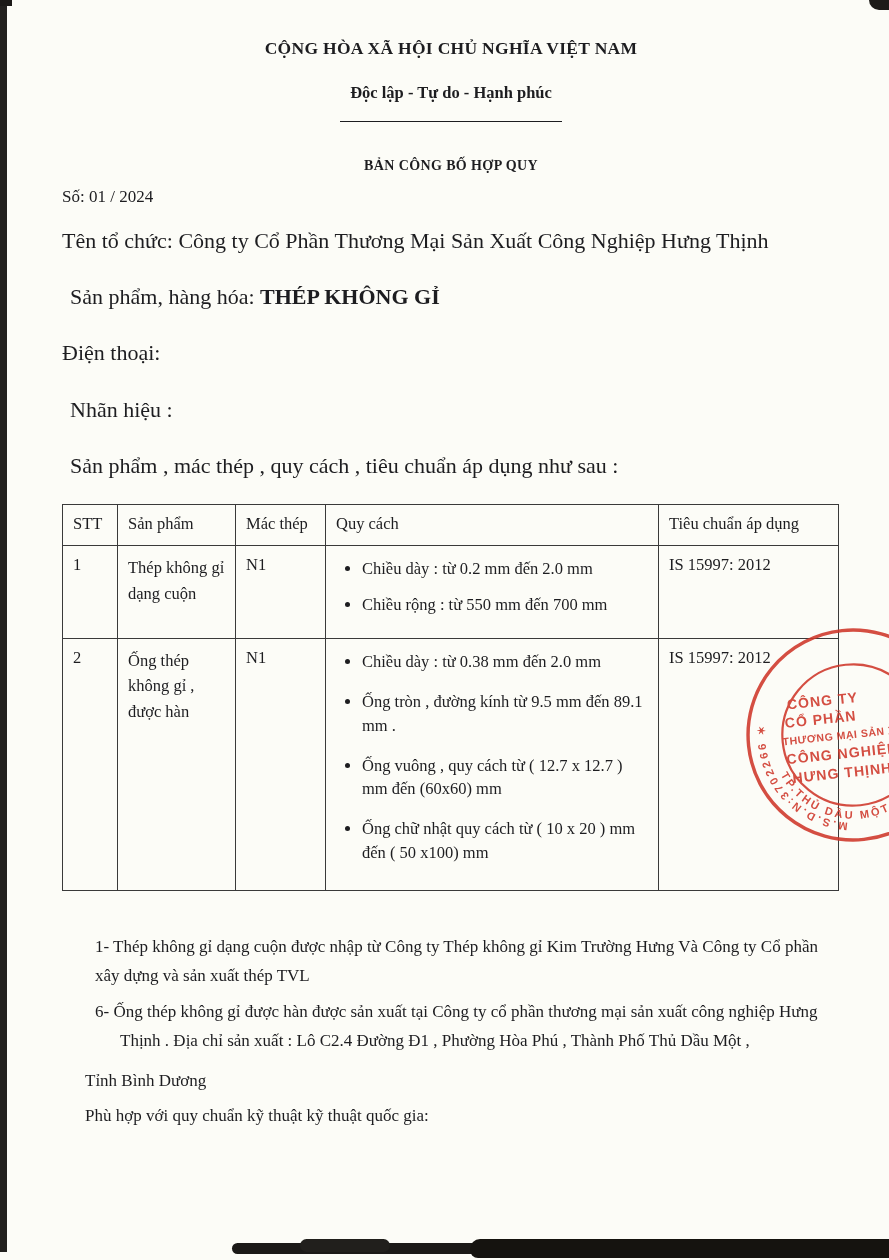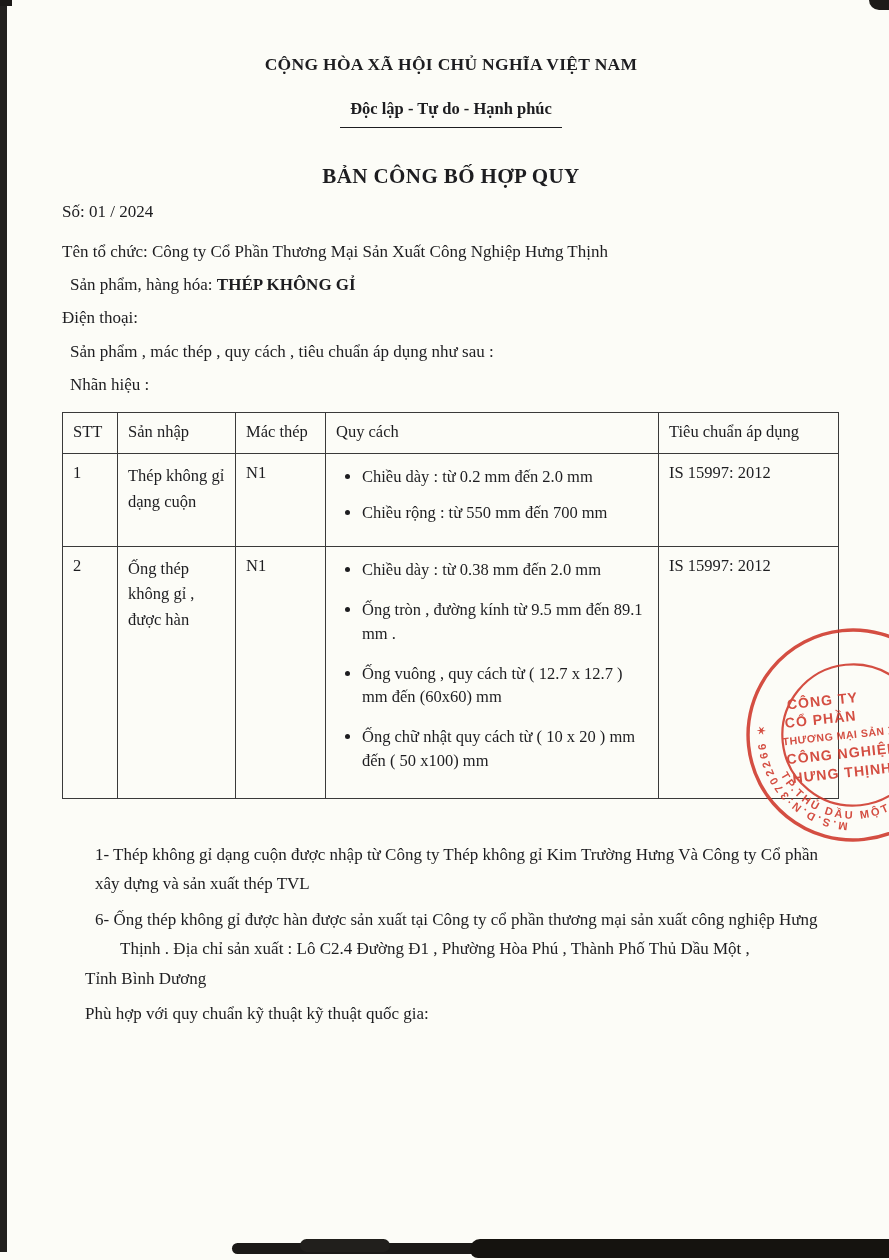--- a/index.html
+++ b/index.html
@@ -13,31 +13,31 @@
     color: #1d1d20;
   }
   
   .edge-left { position:absolute; left:0; top:0; width:7px; height:1252px; background:#23211f; }
   .edge-top-left { position:absolute; left:0; top:0; width:12px; height:6px; background:#1c1a18; }
   .edge-top-right { position:absolute; right:0; top:0; width:20px; height:10px; background:#1c1a18; border-bottom-left-radius:10px; }
   .edge-bottom-1 { position:absolute; left:232px; right:0; bottom:6px; height:11px; background:#1b1917; border-radius:6px 0 0 6px; }
   .edge-bottom-2 { position:absolute; left:470px; right:0; bottom:2px; height:19px; background:#15130f; border-radius:10px 0 0 8px; }
   .edge-bottom-3 { position:absolute; left:300px; width:90px; bottom:8px; height:13px; background:#211f1c; border-radius:8px; }
 
-  .content { position:absolute; left:62px; top:54px; width:778px; }
+  .content { position:absolute; left:62px; top:38px; width:778px; }
 
   .nat-header { text-align:center; }
   .nat-line1 { font-weight:bold; font-size:17.5px; letter-spacing:.3px; }
   .nat-line2 { display:inline-block; font-weight:bold; font-size:16.5px; margin-top:6px;
-               padding:0 10px 8px 10px; border-bottom:1.5px solid #1d1d20; }
+               padding:0 10px 18px 10px; border-bottom:1.5px solid #1d1d20; }
 
-  .doc-title { text-align:center; font-weight:bold; font-size:21px; letter-spacing:.4px; margin:36px 0 0 0; }
+  .doc-title { text-align:center; font-weight:bold; font-size:14px; letter-spacing:.4px; margin:36px 0 0 0; }
   .doc-number { font-size:17px; margin-top:13px; }
 
-  .para { font-size:17px; line-height:1.6; margin:6px 0; }
+  .para { font-size:22px; line-height:1.6; margin:21px 0; }
   .first-block { margin-top:16px; }
   .indent { padding-left:8px; }
   .bold { font-weight:bold; }
 
   table.spec { border-collapse:collapse; width:720px; margin-top:14px; table-layout:fixed; font-size:16.5px; }
   table.spec th, table.spec td { border:1.2px solid #3a3a3a; vertical-align:top; padding:9px 10px; font-weight:normal; text-align:left; }
   table.spec th { height:22px; }
   .col-stt  { width:55px; }
   .col-sp   { width:118px; }
   .col-mt   { width:90px; }
@@ -46,21 +46,21 @@
   td.c-stt, th.h-stt { text-align:center; }
   td.c-mt { text-align:center; }
   td.c-sp { line-height:1.55; text-align:justify; }
   ul.qc-list { margin:2px 0 0 0; padding-left:26px; }
   ul.qc-list li { margin-bottom:12px; line-height:1.45; }
   tr.row-2 ul.qc-list li { margin-bottom:16px; }
 
   .notes { margin-top:42px; font-size:17px; line-height:1.68; }
   .note-1 { padding-left:33px; margin:0 0 8px 0; }
   .note-2 { padding-left:58px; text-indent:-25px; margin:0; }
-  .note-3 { padding-left:23px; margin:2px 0 0 0; }
+  .note-3 { padding-left:23px; margin:12px 0 0 0; }
   .note-4 { padding-left:23px; margin:6px 0 0 0; }
   .note-5 { margin:6px 0 0 0; text-indent:33px; text-align:justify; word-spacing:3px; }
 
   
   .stamp { position:absolute; left:742px; top:624px; opacity:.88; }
   .stamp-g { transform: rotate(-6deg); transform-origin:110px 110px; }
   .ring-outer { fill:none; stroke:#cf372a; stroke-width:3.4; }
   .ring-inner { fill:none; stroke:#cf372a; stroke-width:2.2; }
   .arc-text { fill:#cf372a; font-family:"Liberation Sans", sans-serif; font-size:11px; font-weight:bold; letter-spacing:2.5px; }
   .seal-line { fill:#cf372a; font-family:"Liberation Sans", sans-serif; font-weight:bold; }
@@ -85,35 +85,35 @@
       <div class="nat-line1">CỘNG HÒA XÃ HỘI CHỦ NGHĨA VIỆT NAM</div><br>
       <span class="nat-line2">Độc lập - Tự do - Hạnh phúc</span>
     </div>
 
     <div class="doc-title">BẢN CÔNG BỐ HỢP QUY</div>
     <div class="doc-number">Số: 01 / 2024</div>
 
     <p class="para first-block">Tên tổ chức: Công ty Cổ Phần Thương Mại Sản Xuất Công Nghiệp Hưng Thịnh</p>
     <p class="para indent"><span>Sản phẩm, hàng hóa: </span><span class="bold">THÉP KHÔNG GỈ</span></p>
     <p class="para">Điện thoại:</p>
+    <p class="para indent">Nhãn hiệu :</p>
     <p class="para indent">Sản phẩm , mác thép , quy cách , tiêu chuẩn áp dụng như sau :</p>
-    <p class="para indent">Nhãn hiệu :</p>
 
     <table class="spec">
       <colgroup>
         <col class="col-stt">
           <col class="col-sp">
           <col class="col-mt">
           <col class="col-qc">
           <col class="col-tc">
       </colgroup>
       <thead>
         <tr>
           <th class="h-stt">STT</th>
-          <th>Sản nhập</th>
+          <th>Sản phẩm</th>
           <th>Mác thép</th>
           <th>Quy cách</th>
           <th>Tiêu chuẩn áp dụng</th>
         </tr>
       </thead>
       <tbody>
         <tr class="row-1">
           <td class="c-stt">1</td>
           <td class="c-sp">Thép không gỉ dạng cuộn</td>
           <td class="c-mt">N1</td>

